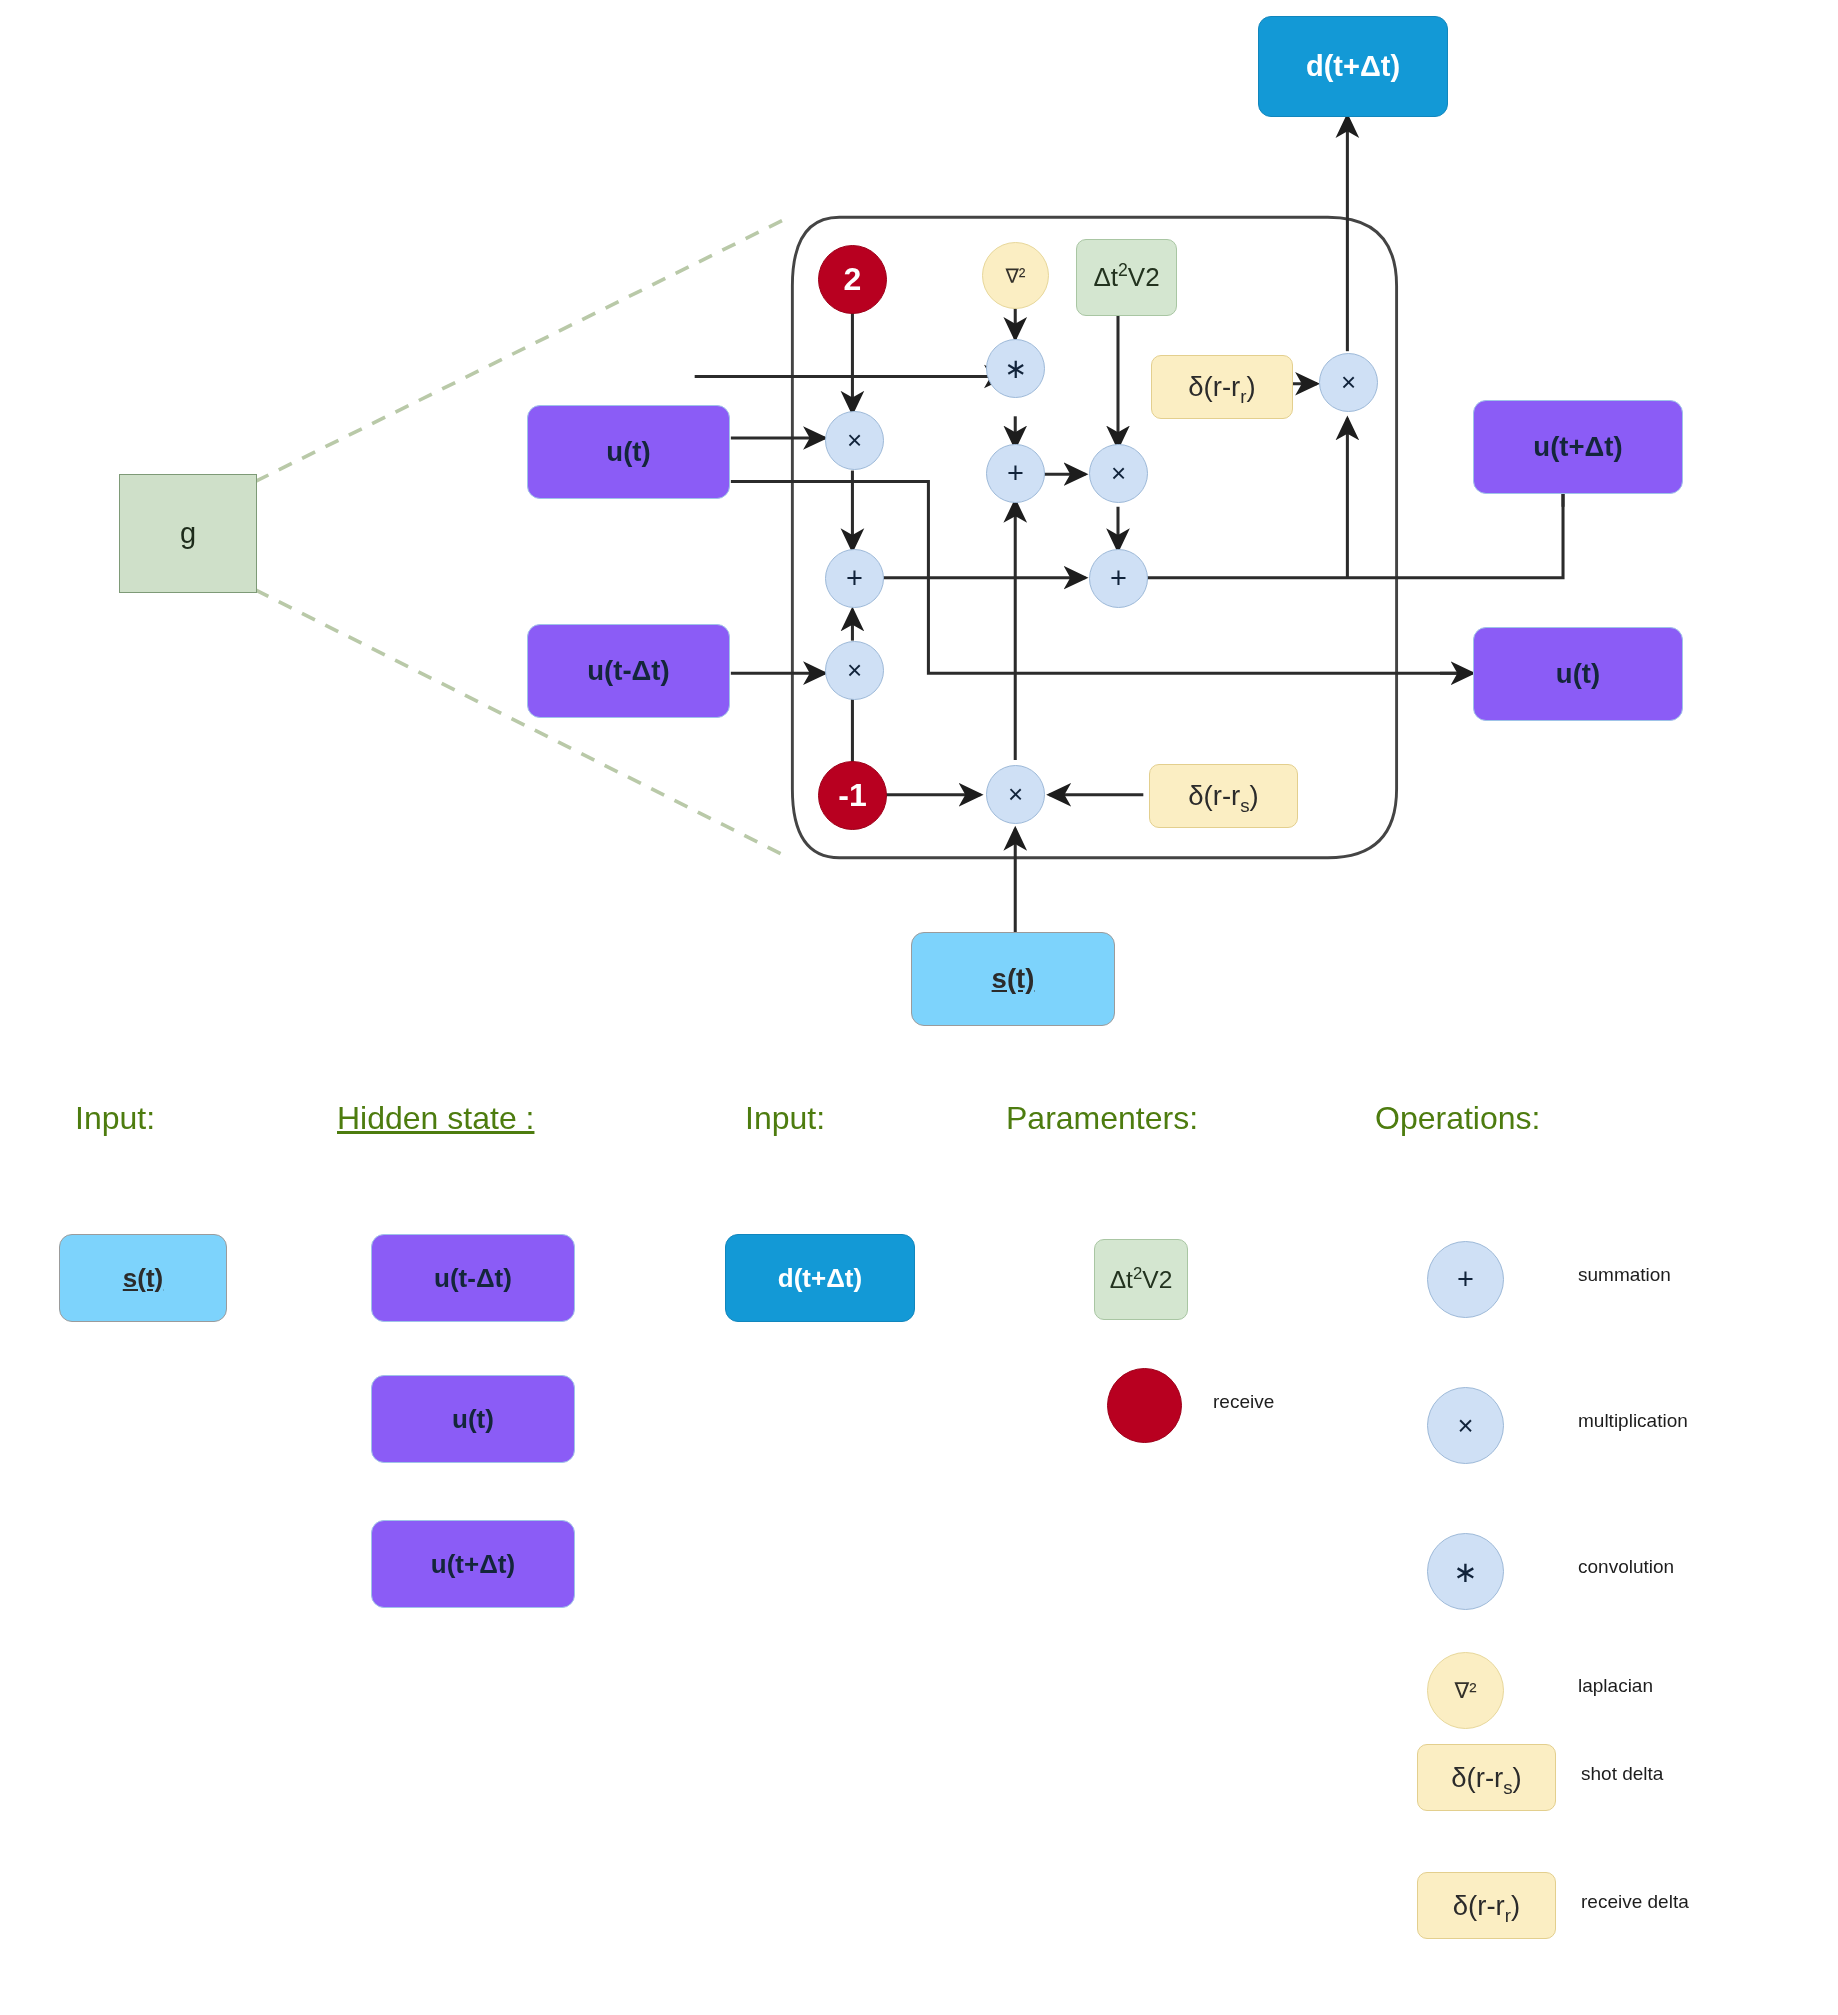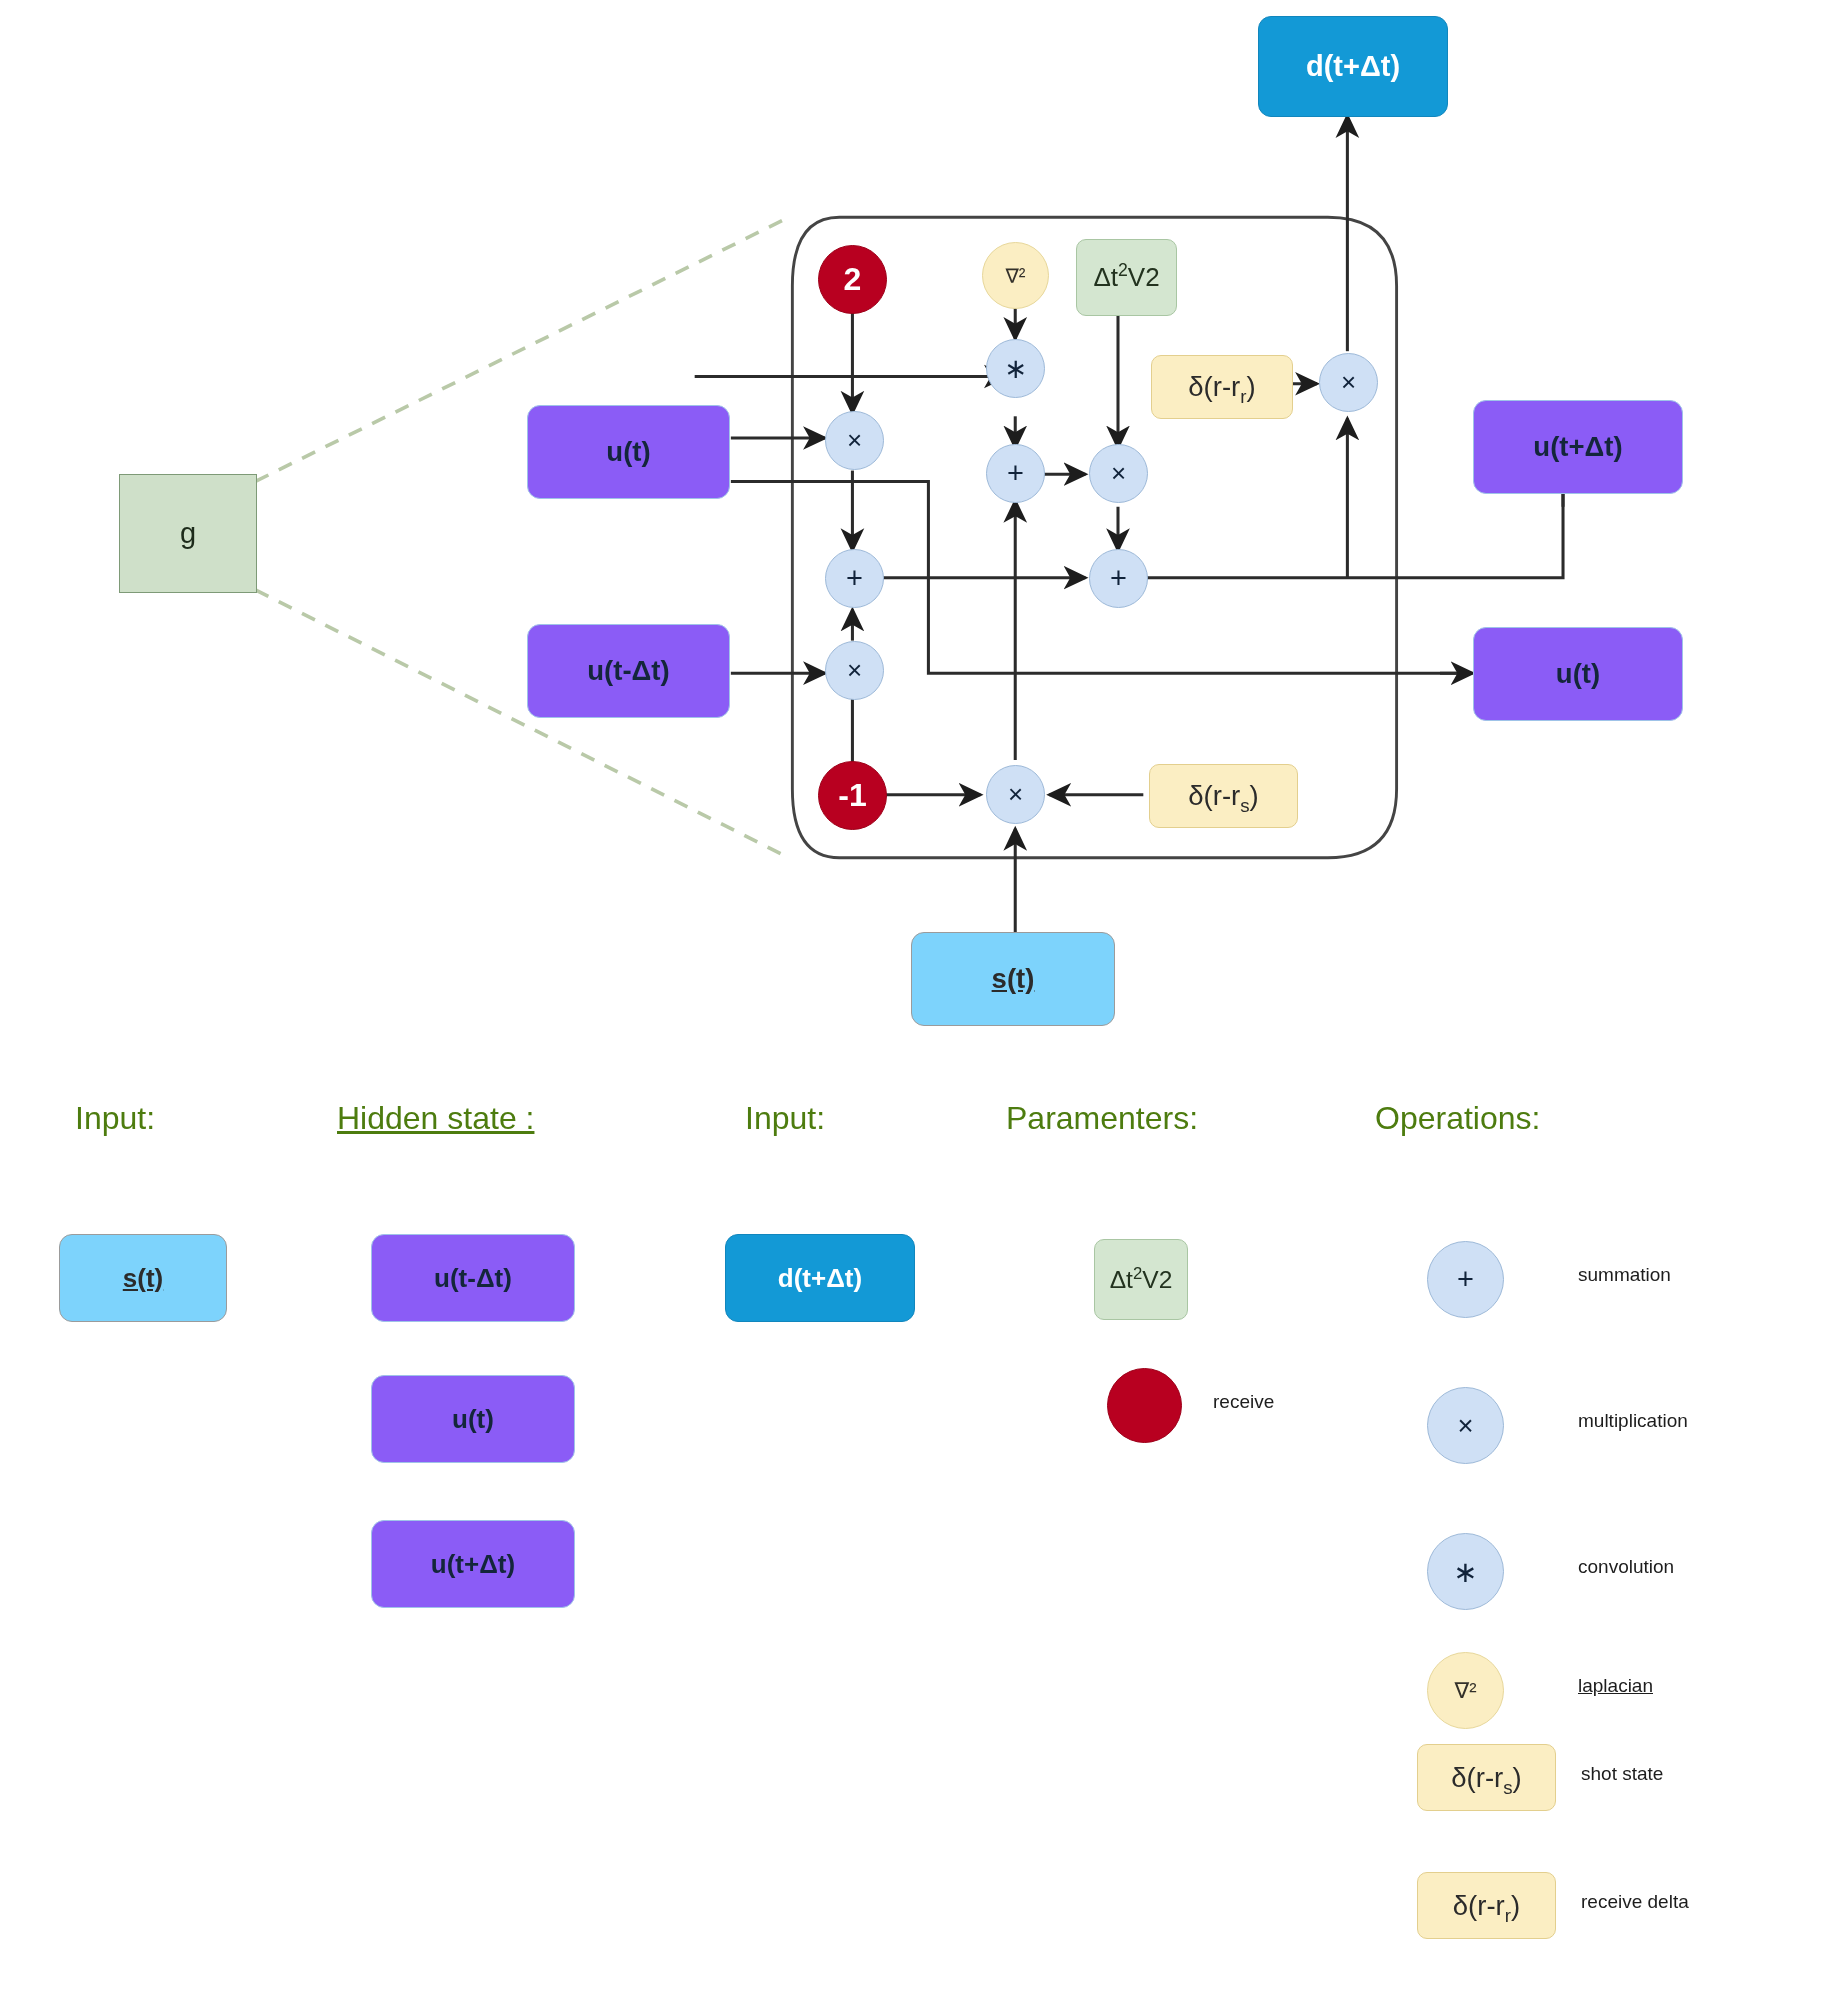--- a/index.html
+++ b/index.html
@@ -237,26 +237,26 @@
   <div class="legend-label" style="left:1578px;top:1410px;">multiplication</div>
 
   <div class="node op op-blue" style="left:1427px;top:1533px;width:77px;height:77px;font-size:29px;">
     <span>∗</span>
   </div>
   <div class="legend-label" style="left:1578px;top:1556px;">convolution</div>
 
   <div class="node op op-yellow" style="left:1427px;top:1652px;width:77px;height:77px;font-size:22px;">
     <span>∇²</span>
   </div>
-  <div class="legend-label" style="left:1578px;top:1675px;text-decoration:underline;">laplacian</div>
+  <div class="legend-label" style="left:1578px;top:1675px;">laplacian</div>
 
   <div class="node box box-delta" style="left:1417px;top:1744px;width:139px;height:67px;font-size:27.5px;">
     <span>δ(r-r<span class="sub">s</span>)</span>
   </div>
-  <div class="legend-label" style="left:1581px;top:1763px;">shot state</div>
+  <div class="legend-label" style="left:1581px;top:1763px;">shot delta</div>
 
   <div class="node box box-delta" style="left:1417px;top:1872px;width:139px;height:67px;font-size:27.5px;">
     <span>δ(r-r<span class="sub">r</span>)</span>
   </div>
   <div class="legend-label" style="left:1581px;top:1891px;">receive delta</div>
 
 </div>
 
 
 </body></html>

